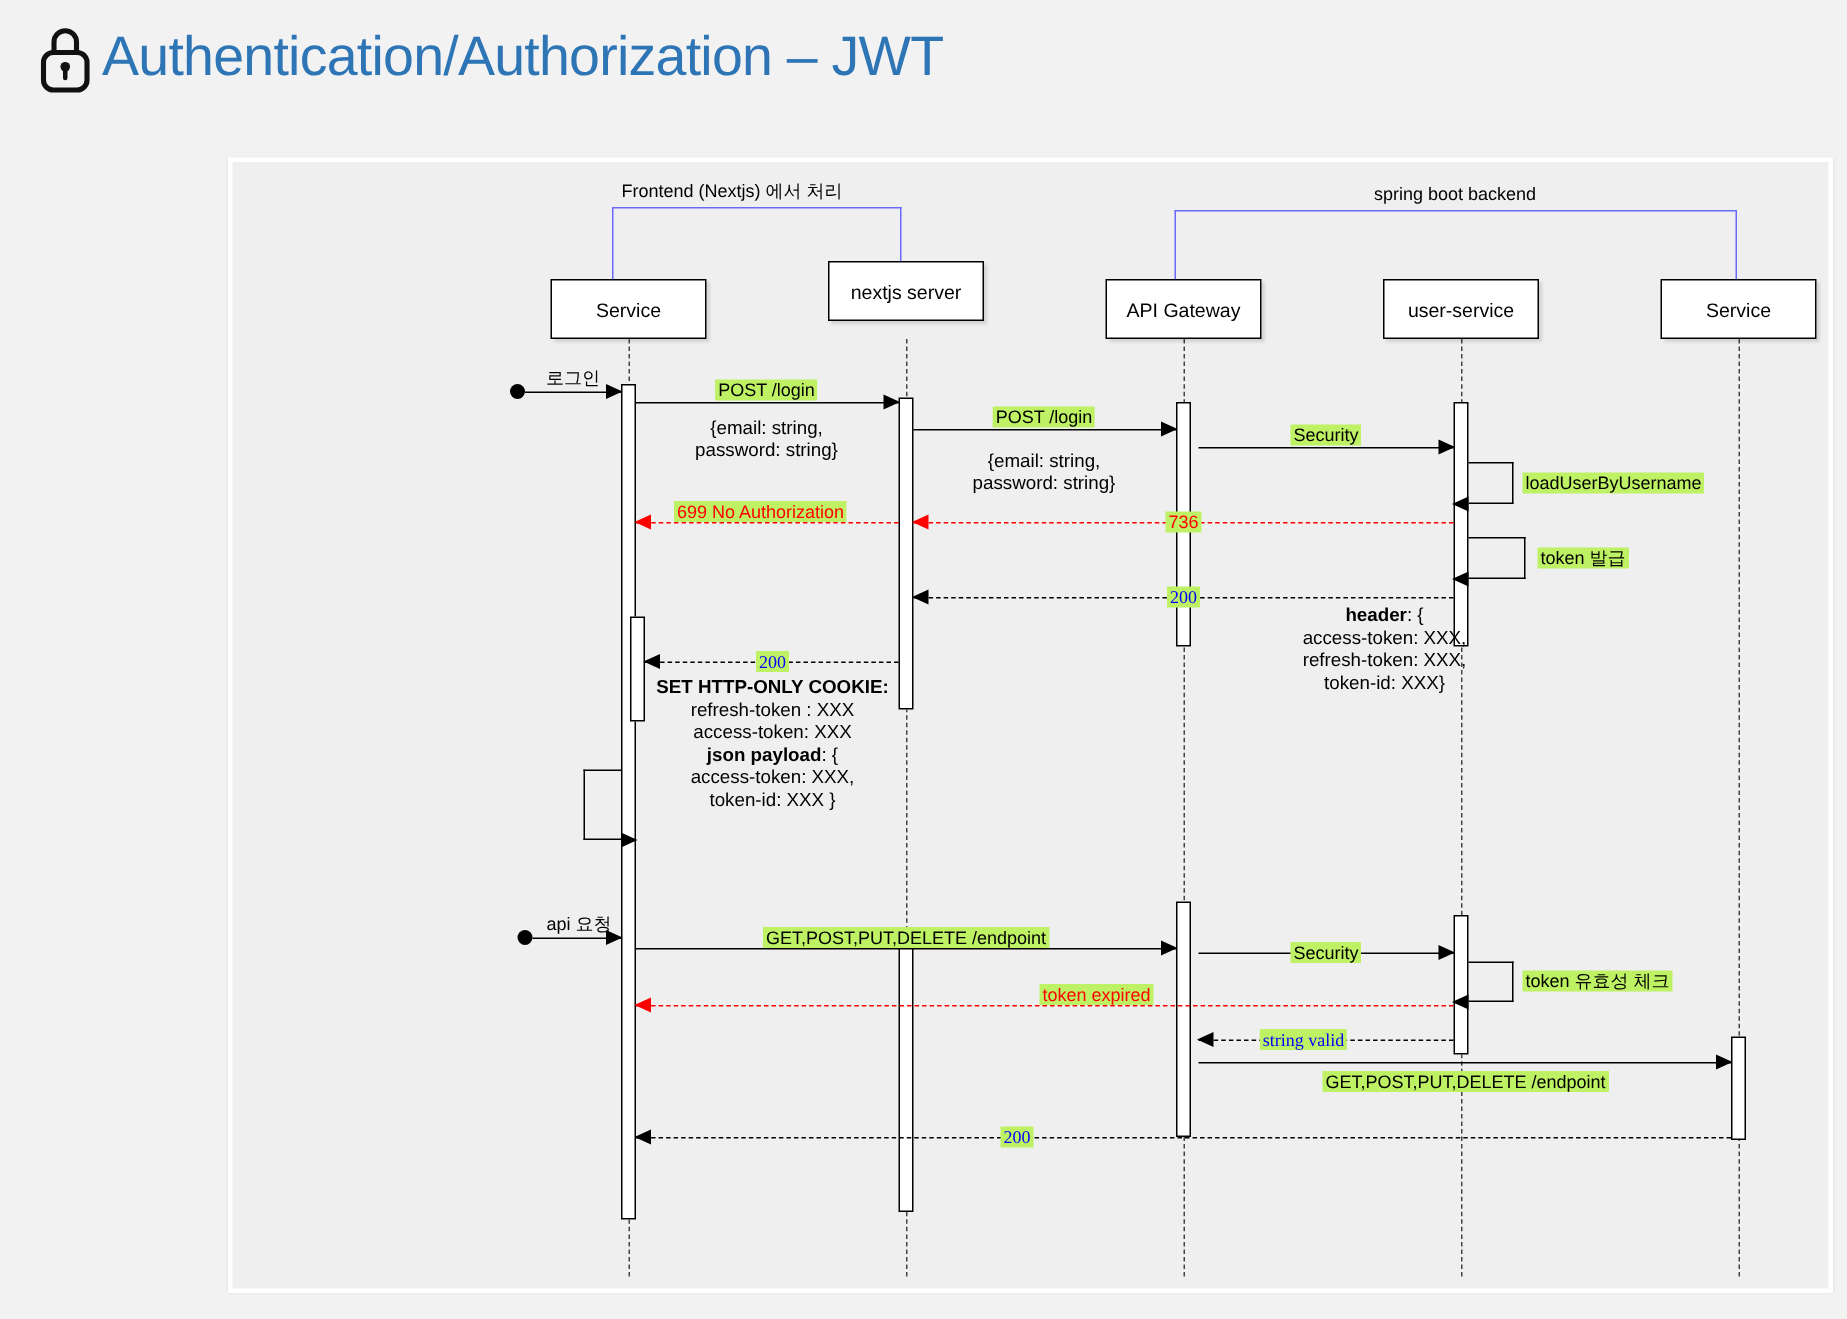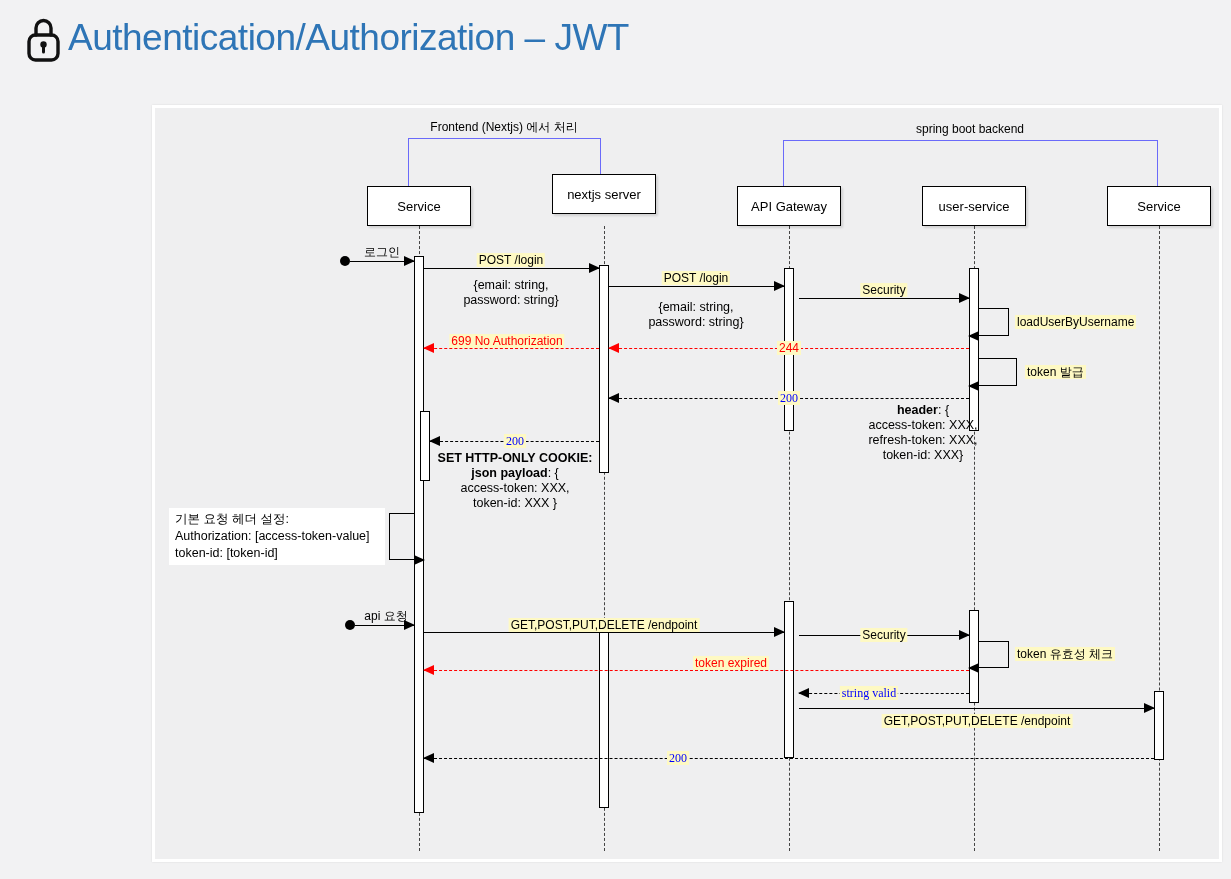--- a/index.html
+++ b/index.html
@@ -35,21 +35,21 @@
   .ah.le { left:-1px; top:-6px; border-width:5.5px 11px 5.5px 0; border-color:transparent #000 transparent transparent; }
   .msg.r .ah.le { border-right-color:#ff0000; }
   .loop { position:absolute; z-index:4; }
   .loop.rr { border:1px solid #000; border-left:none; }
   .loop.ll { border:1px solid #000; border-right:none; }
   .loop.rr .ah { left:-11px; bottom:-6px; border-width:5.5px 11px 5.5px 0; border-color:transparent #000 transparent transparent; }
   .loop.ll .ah { right:-11px; bottom:-6px; border-width:5.5px 0 5.5px 11px; border-color:transparent transparent transparent #000; }
   .dot { position:absolute; width:10px; height:10px; border-radius:50%; background:#000; z-index:4; }
   .lbl { position:absolute; font-size:12px; white-space:nowrap; z-index:5; line-height:14px; }
   .lbl.c { transform:translateX(-50%); }
-  .lbl.bg { background:#fef9c3; padding:0 2px; }
+  .lbl.bg { background:#bef264; padding:0 2px; }
   .lbl.red { color:#ff0000; }
   .lbl.blue { color:#0000ff;font-family:Liberation Serif, serif; }
   .blk { position:absolute; transform:translateX(-50%); font-size:12.5px; line-height:15px;
          text-align:center; white-space:pre-line; z-index:5; }
   .note { position:absolute; background:#fff; font-size:12.5px; line-height:17px;
           white-space:pre-line; z-index:5; padding:3px 6px; }
   b { font-weight:bold; }
 </style>
 </head>
 <body>
@@ -60,21 +60,21 @@
     <rect x="5" y="21" width="29" height="25" rx="6.5" fill="none" stroke="#111" stroke-width="3.4"></rect>
     <circle cx="19.5" cy="30.5" r="3.2" fill="#111"></circle>
     <rect x="18" y="31.5" width="3" height="8" rx="1.5" fill="#111"></rect>
   </svg>
   <span id="page-title">Authentication/Authorization – JWT</span>
 </div>
 
 <div id="panel">
 
   <div class="group" style="left:253px;top:30px;width:193px;height:48px"></div>
-  <div class="lbl c" style="left:349px;top:12px">Frontend (Nextjs) 에서 처리</div>
+  <div class="lbl c" style="left:333px;top:12px">Frontend (Nextjs) 에서 처리</div>
   <div class="group" style="left:628px;top:32px;width:375px;height:46px"></div>
   <div class="lbl c" style="left:815px;top:14px">spring boot backend</div>
 
   <div class="lifeline" style="left:264px;top:118px;height:625px"></div>
   <div class="lifeline" style="left:449px;top:118px;height:625px"></div>
   <div class="lifeline" style="left:634px;top:118px;height:625px"></div>
   <div class="lifeline" style="left:819px;top:118px;height:625px"></div>
   <div class="lifeline" style="left:1004px;top:118px;height:625px"></div>
 
   <div class="actor" style="left:212px;top:78px">
@@ -129,21 +129,21 @@
   <div class="lbl c bg" style="left:729px;top:175px">Security</div>
 
   <div class="loop rr" style="left:824px;top:200px;width:30px;height:28px">
       <i class="ah"></i>
     </div>
   <div class="lbl bg" style="left:860px;top:207px">loadUserByUsername</div>
 
   <div class="msg d r" style="left:454px;top:240px;width:360px">
       <i class="ah le"></i>
     </div>
-  <div class="lbl c bg red" style="left:634px;top:233px">244</div>
+  <div class="lbl c bg red" style="left:634px;top:233px">736</div>
   <div class="msg d r" style="left:269px;top:240px;width:175px">
       <i class="ah le"></i>
     </div>
   <div class="lbl c bg red" style="left:352px;top:226px">699 No Authorization</div>
 
   <div class="loop rr" style="left:824px;top:250px;width:38px;height:28px">
       <i class="ah"></i>
     </div>
   <div class="lbl bg" style="left:870px;top:257px">token 발급</div>
 
@@ -152,26 +152,24 @@
     </div>
   <div class="lbl c bg blue" style="left:634px;top:283px">200</div>
   <div class="blk" style="left:768px;top:295px"><div><b>header</b><span>: {</span></div><div>access-token: XXX,
 refresh-token: XXX,
 token-id: XXX}</div></div>
 
   <div class="msg d" style="left:275px;top:333px;width:169px">
       <i class="ah le"></i>
     </div>
   <div class="lbl c bg blue" style="left:360px;top:326px">200</div>
-  <div class="blk" style="left:360px;top:343px"><div><b>SET HTTP-ONLY COOKIE:</b></div><div><b>json payload</b><span>: {</span></div><div>access-token: XXX,
+  <div class="blk" style="left:360px;top:343px"><div><b>SET HTTP-ONLY COOKIE:</b></div><div>refresh-token : XXX
+access-token: XXX</div><div><b>json payload</b><span>: {</span></div><div>access-token: XXX,
 token-id: XXX }</div></div>
 
-  <div class="note" style="left:14px;top:400px;width:216px">기본 요청 헤더 설정:
-Authorization:  [access-token-value]
-token-id: [token-id]</div>
   <div class="loop ll" style="left:234px;top:405px;width:25px;height:47px">
       <i class="ah"></i>
     </div>
 
   <div class="dot" style="left:190px;top:512px"></div>
   <div class="msg" style="left:200px;top:517px;width:59px">
       <i class="ah re"></i>
     </div>
   <div class="lbl c" style="left:231px;top:501px">api 요청</div>
 

